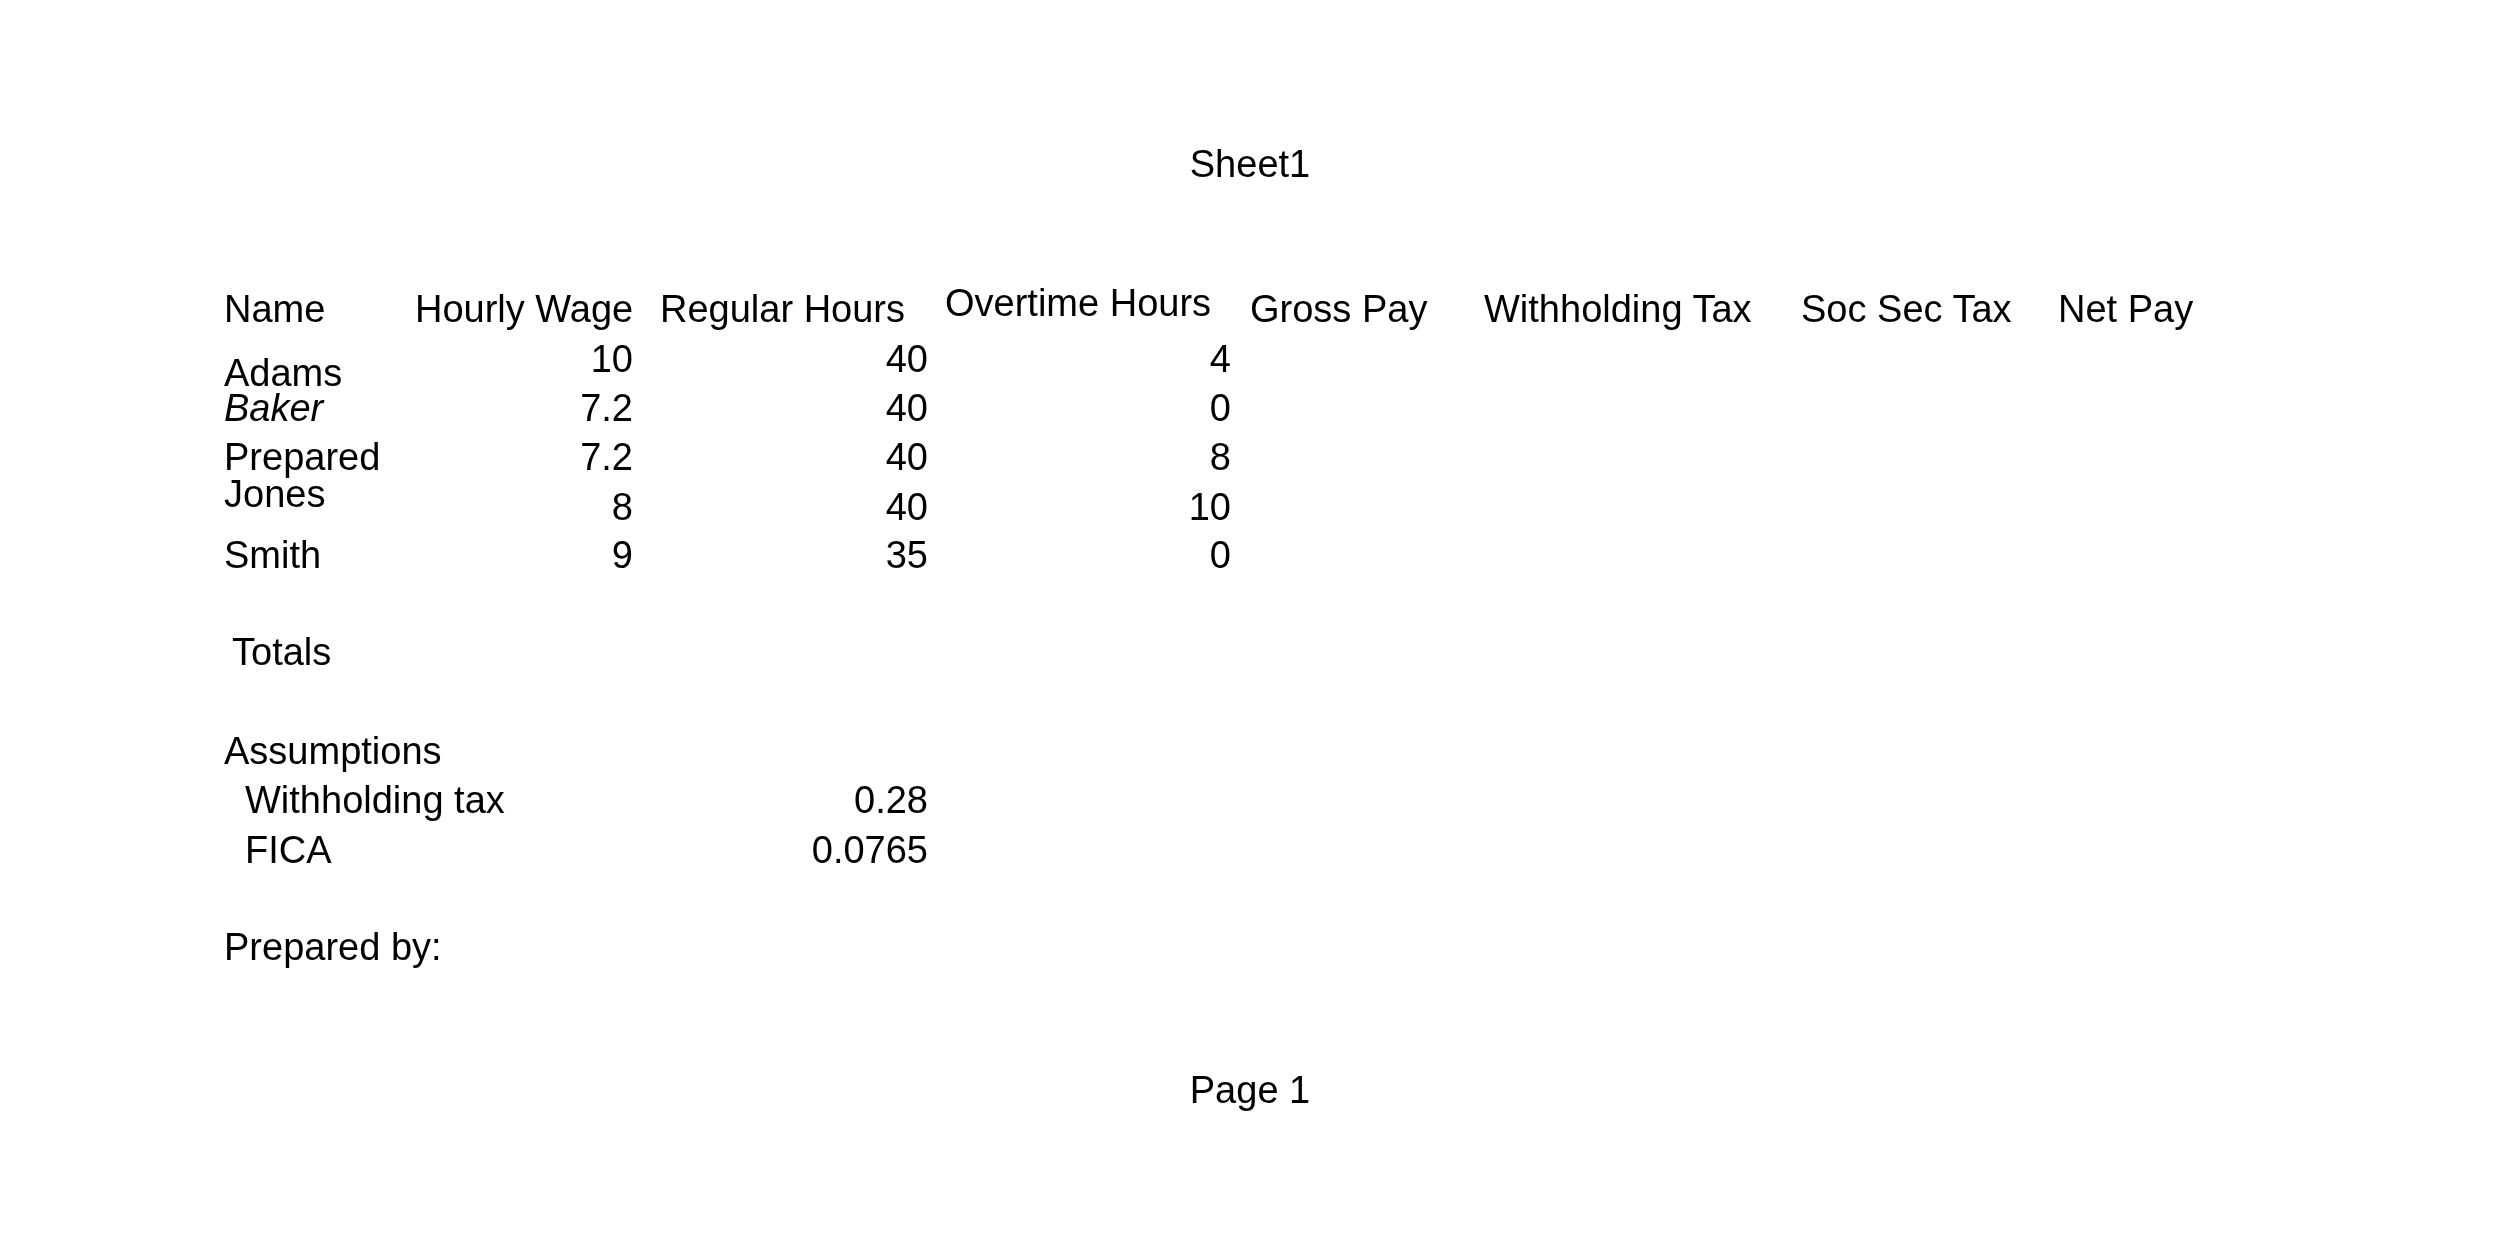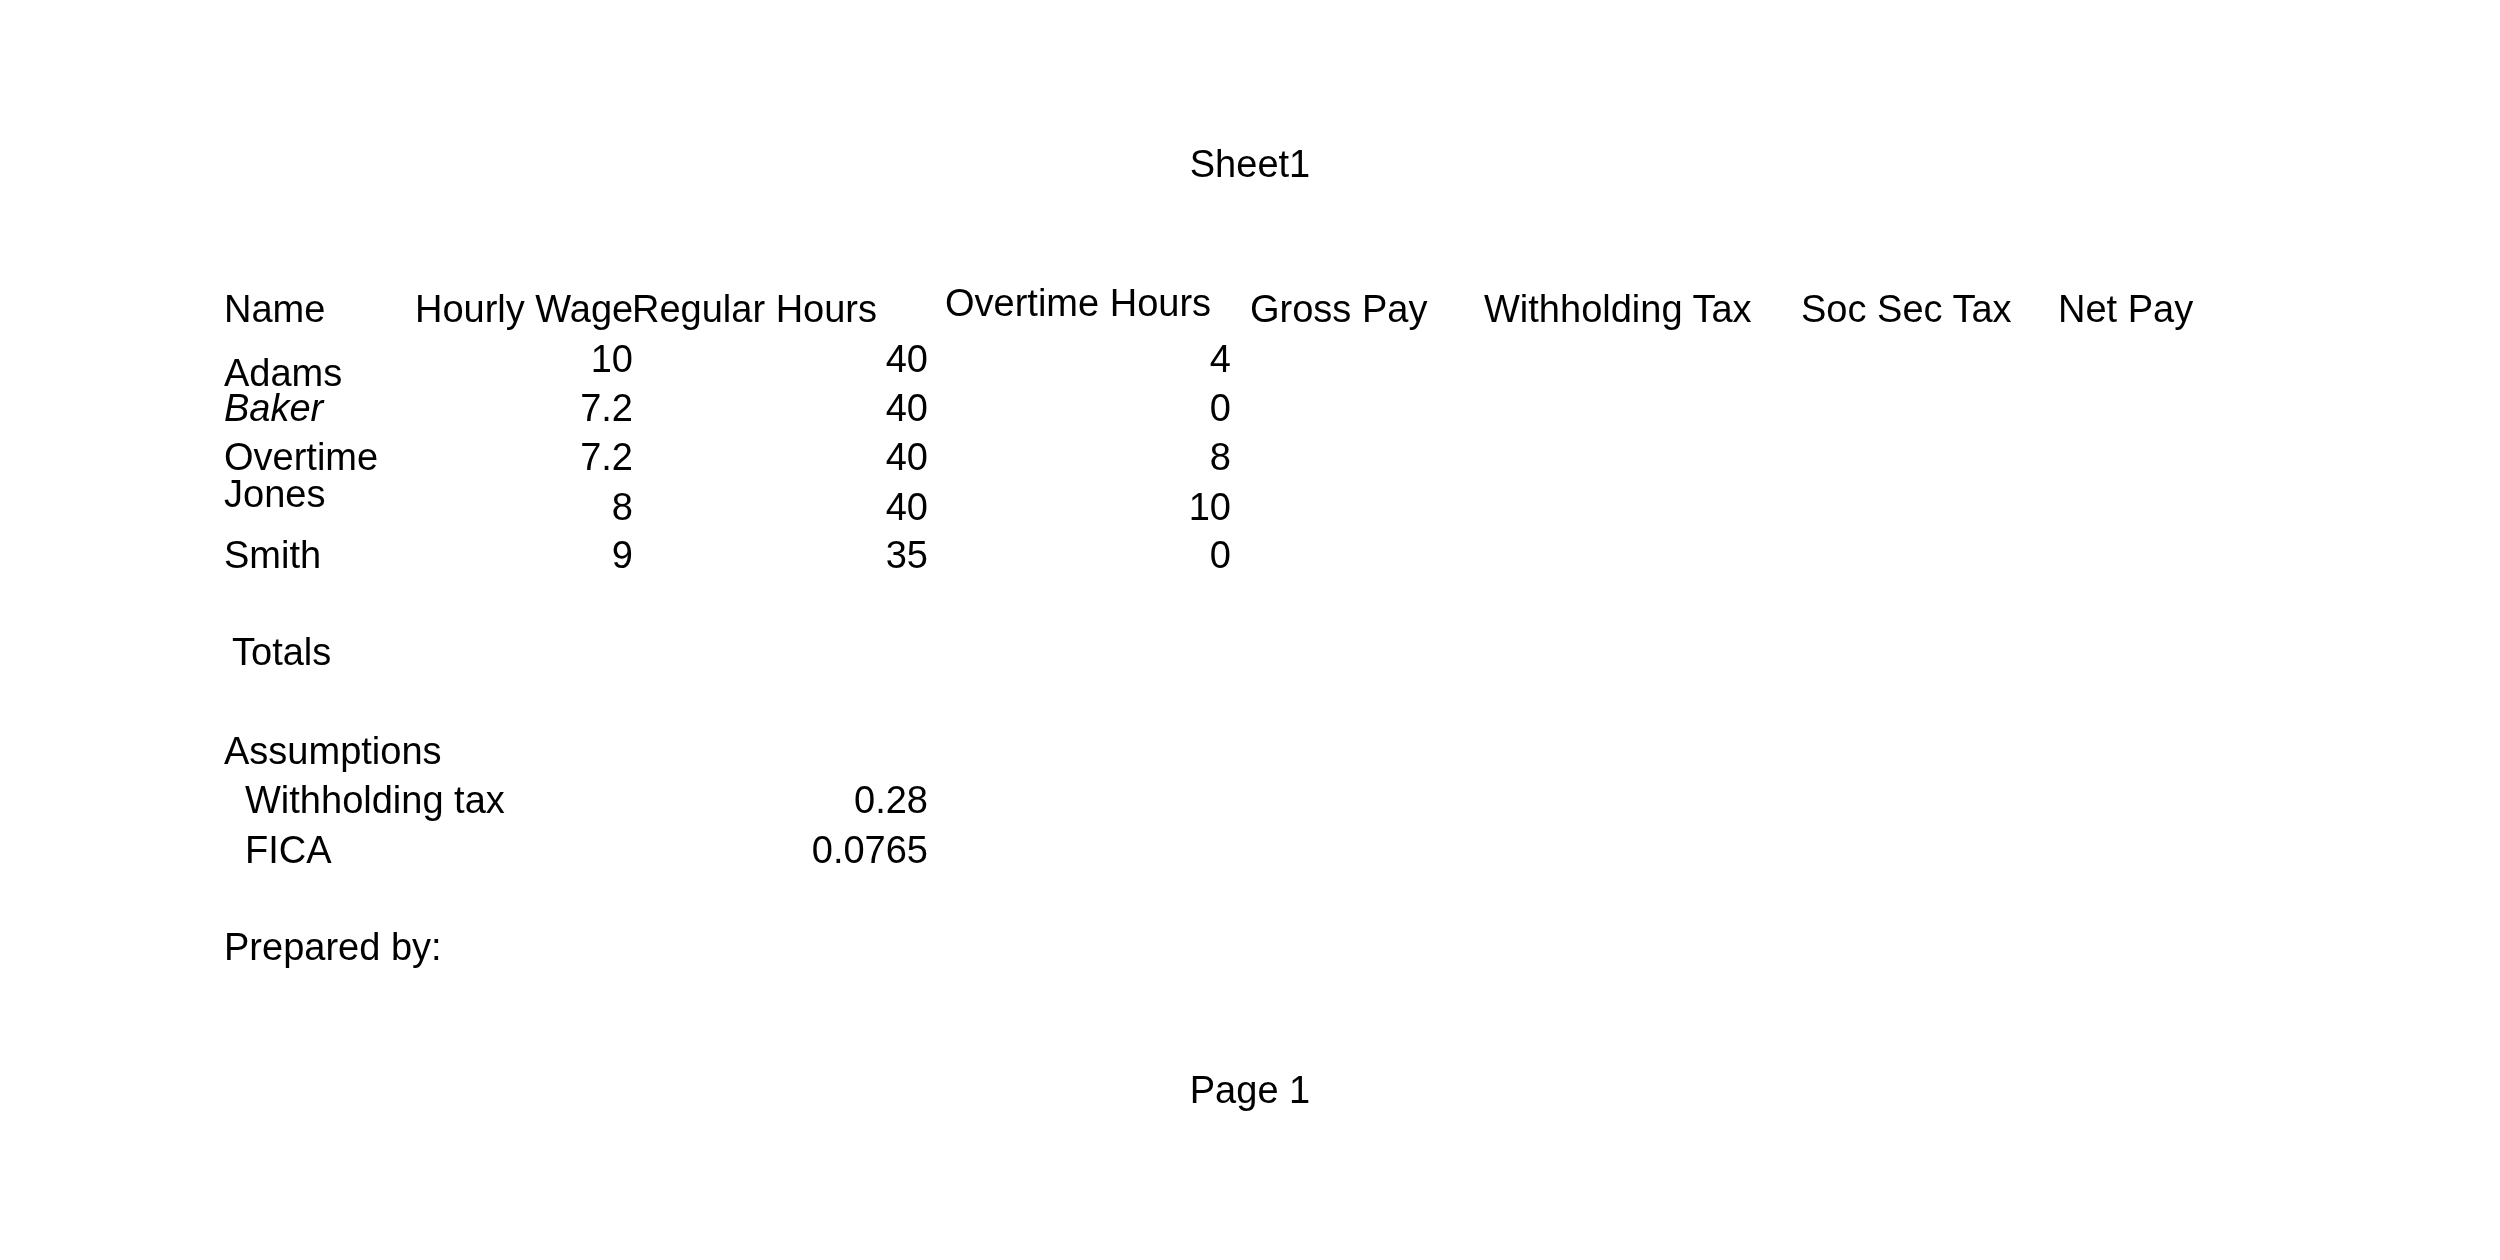--- a/index.html
+++ b/index.html
@@ -9,38 +9,38 @@
   .r { text-align:right; }
   .c { text-align:center; }
 </style>
 </head>
 <body>
 
 <div class="t c" style="left:1150px; width:200px; top:164px;">Sheet1</div>
 
 <div class="t" style="left:224px; top:309px;">Name</div>
 <div class="t" style="left:415px; top:309px;">Hourly Wage</div>
-<div class="t" style="left:632px; top:309px;">Regular Hours</div>
+<div class="t" style="left:660px; top:309px;">Regular Hours</div>
 <div class="t" style="left:945px; top:303px;">Overtime Hours</div>
 <div class="t" style="left:1250px; top:309px;">Gross Pay</div>
 <div class="t" style="left:1484px; top:309px;">Withholding Tax</div>
 <div class="t" style="left:1801px; top:309px;">Soc Sec Tax</div>
 <div class="t" style="left:2058px; top:309px;">Net Pay</div>
 
 <div class="t" style="left:224px; top:373px;">Adams</div>
 <div class="t r" style="left:433px; width:200px; top:359px;">10</div>
 <div class="t r" style="left:728px; width:200px; top:359px;">40</div>
 <div class="t r" style="left:1031px; width:200px; top:359px;">4</div>
 
 <div class="t" style="left:224px; top:408px;font-style:italic;">Baker</div>
 <div class="t r" style="left:433px; width:200px; top:408px;">7.2</div>
 <div class="t r" style="left:728px; width:200px; top:408px;">40</div>
 <div class="t r" style="left:1031px; width:200px; top:408px;">0</div>
 
-<div class="t" style="left:224px; top:457px;">Overtime</div>
+<div class="t" style="left:224px; top:457px;">Prepared</div>
 <div class="t r" style="left:433px; width:200px; top:457px;">7.2</div>
 <div class="t r" style="left:728px; width:200px; top:457px;">40</div>
 <div class="t r" style="left:1031px; width:200px; top:457px;">8</div>
 
 <div class="t" style="left:224px; top:494px;">Jones</div>
 <div class="t r" style="left:433px; width:200px; top:507px;">8</div>
 <div class="t r" style="left:728px; width:200px; top:507px;">40</div>
 <div class="t r" style="left:1031px; width:200px; top:507px;">10</div>
 
 <div class="t" style="left:224px; top:555px;">Smith</div>

